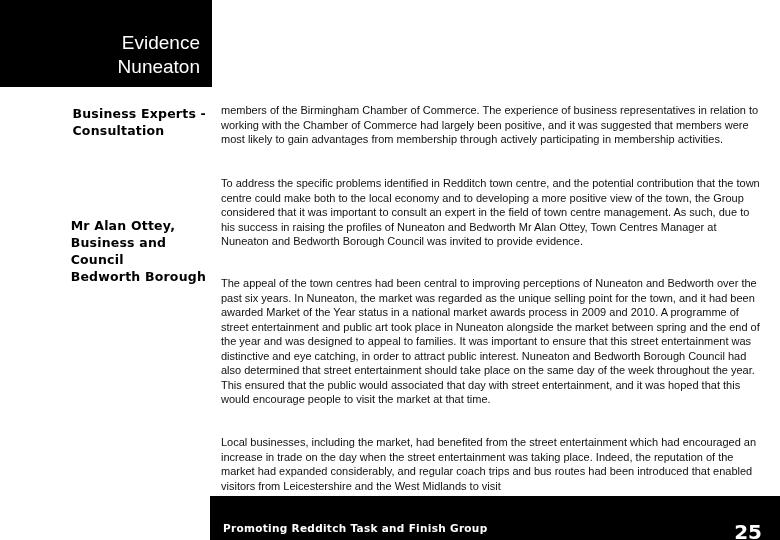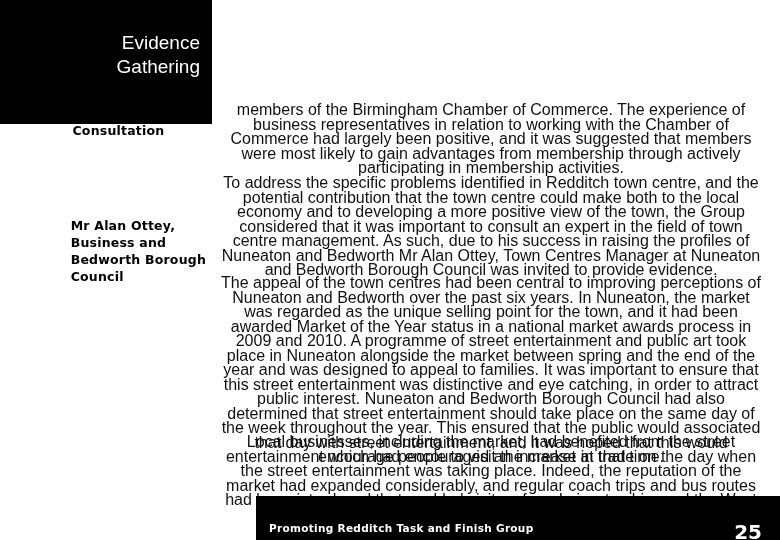--- a/index.html
+++ b/index.html
@@ -2,73 +2,72 @@
 <html><head>
   <meta charset="utf-8">
   <style>
     html, body { margin: 0; padding: 0; }
     body {
       width: 780px; height: 540px; position: relative; overflow: hidden;
       background: #ffffff; color: #000;
       font-family: "Liberation Sans", sans-serif;
     }
     .header-box {
-      position: absolute; left: 0; top: 0; width: 212px; height: 124px;
+      position: absolute; left: 0; top: 0; width: 212px; height: 87px;
       background: #000;
     }
     .header-title {
       position: absolute; right: 12px; top: 31px;
       color: #fff; font-size: 19px; line-height: 24px; text-align: right;
       font-family: "Liberation Sans", sans-serif;
     }
     .side-label {
       position: absolute; right: 574px; 
       font-family: "DejaVu Sans", sans-serif; font-weight: bold;
       font-size: 12.5px; line-height: 17px; letter-spacing: 0.2px;
     }
     .para {
       position: absolute; left: 221px; width: 540px;
       font-family: "Liberation Sans", sans-serif;
-      font-size: 16px; line-height: 14.5px; color: #111; text-align: center;
+      font-size: 11px; line-height: 14.5px; color: #111;
     }
     .footer {
       position: absolute; left: 210px; top: 496px; right: 0; bottom: 0;
       background: #000;
-      margin-left: 46px;
     }
     .footer-text {
       position: absolute; left: 13px; top: 26px; color: #fff;
       font-family: "DejaVu Sans", sans-serif; font-weight: bold;
       font-size: 10.5px; letter-spacing: 0.3px;
     }
     .page-num {
       position: absolute; right: 18px; top: 24px; color: #fff;
       font-family: "DejaVu Sans", sans-serif; font-weight: bold; font-size: 20px;
     }
   </style>
 </head>
 <body>
 
 <div class="header-box">
   <div class="header-title">
     <div>Evidence</div>
-    <div>Gathering</div>
+    <div>Nuneaton</div>
   </div>
 </div>
 
 <div class="side-label" style="top:105px;">
   <div>Business Experts -</div>
   <div>Consultation</div>
 </div>
 
 <div class="side-label" style="top:177px;margin-top:40px;">
   <div>Mr Alan Ottey,</div>
   <div>Business and</div>
+  <div>Council</div>
   <div>Bedworth Borough</div>
-  <div>Council</div>
 </div>
 
 <div class="para" style="top:103px;">members of the Birmingham Chamber of Commerce.  The experience of business representatives in relation to working with the Chamber of Commerce had largely been positive, and it was suggested that members were most likely to gain advantages from membership through actively participating in membership activities.</div>
 <div class="para" style="top:176px;">To address the specific problems identified in Redditch town centre, and the potential contribution that the town centre could make both to the local economy and to developing a more positive view of the town, the Group considered that it was important to consult an expert in the field of town centre management.  As such, due to his success in raising the profiles of Nuneaton and Bedworth Mr Alan Ottey, Town Centres Manager at Nuneaton and Bedworth Borough Council was invited to provide evidence.</div>
 <div class="para" style="top:276px;">The appeal of the town centres had been central to improving perceptions of Nuneaton and Bedworth over the past six years.  In Nuneaton, the market was regarded as the unique selling point for the town, and it had been awarded Market of the Year status in a national market awards process in 2009 and 2010.  A programme of street entertainment and public art took place in Nuneaton alongside the market between spring and the end of the year and was designed to appeal to families.  It was important to ensure that this street entertainment was distinctive and eye catching, in order to attract public interest.  Nuneaton and Bedworth Borough Council had also determined that street entertainment should take place on the same day of the week throughout the year.  This ensured that the public would associated that day with street entertainment, and it was hoped that this would encourage people to visit the market at that time.</div>
 <div class="para" style="top:435px;">Local businesses, including the market, had benefited from the street entertainment which had encouraged an increase in trade on the day when the street entertainment was taking place.  Indeed, the reputation of the market had expanded considerably, and regular coach trips and bus routes had been introduced that enabled visitors from Leicestershire and the West Midlands to visit</div>
 
 <div class="footer">
   <div class="footer-text">Promoting Redditch Task and Finish Group</div>
   <div class="page-num">25</div>

